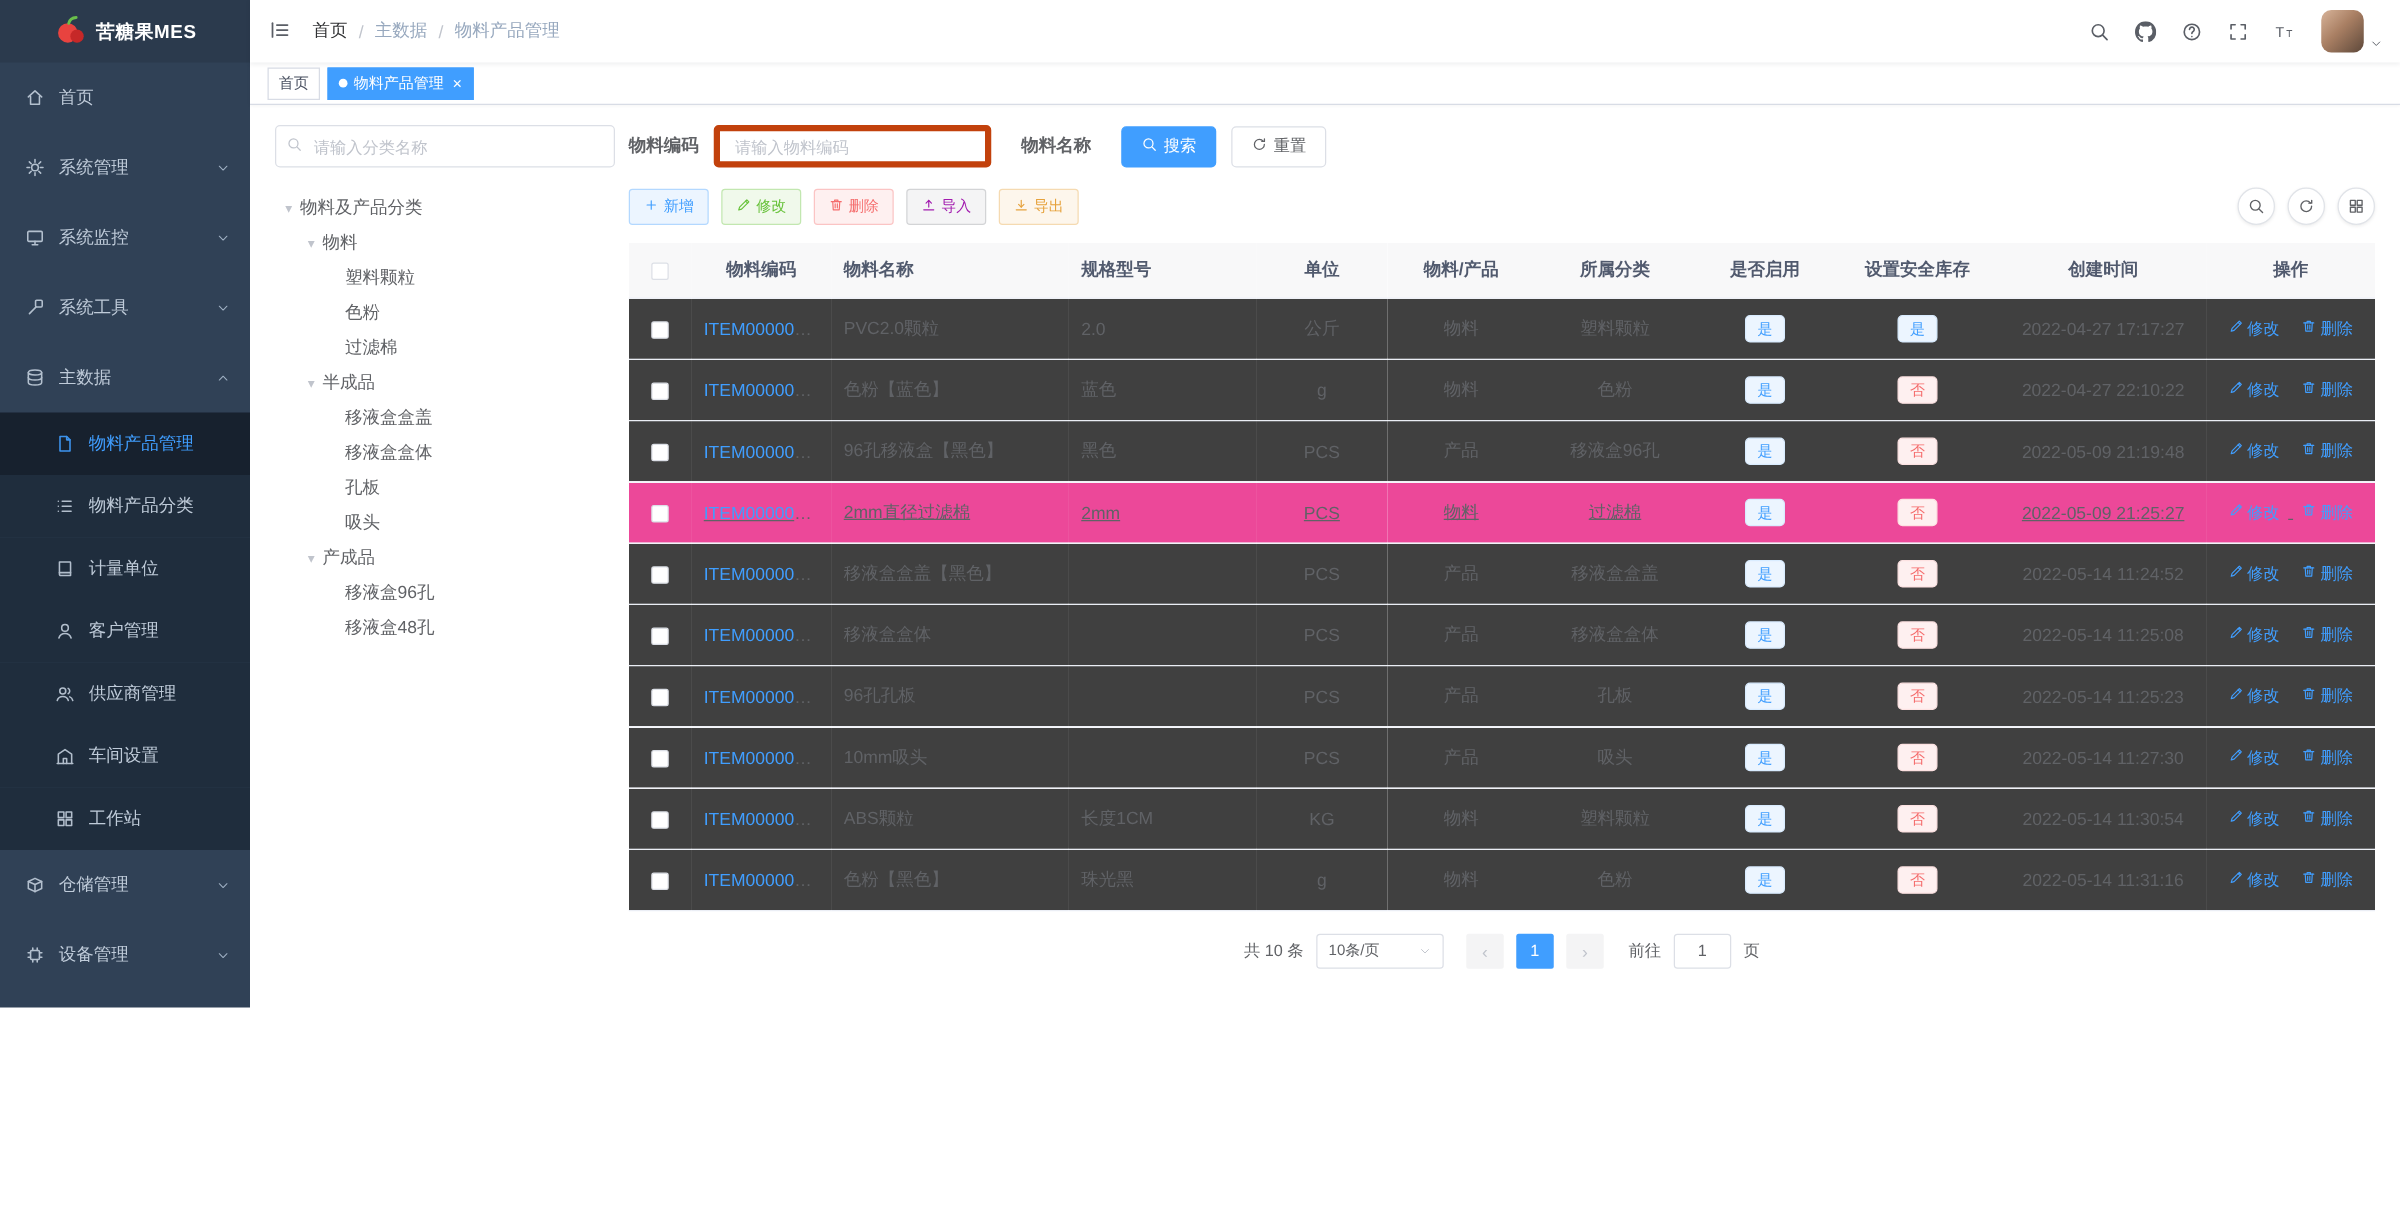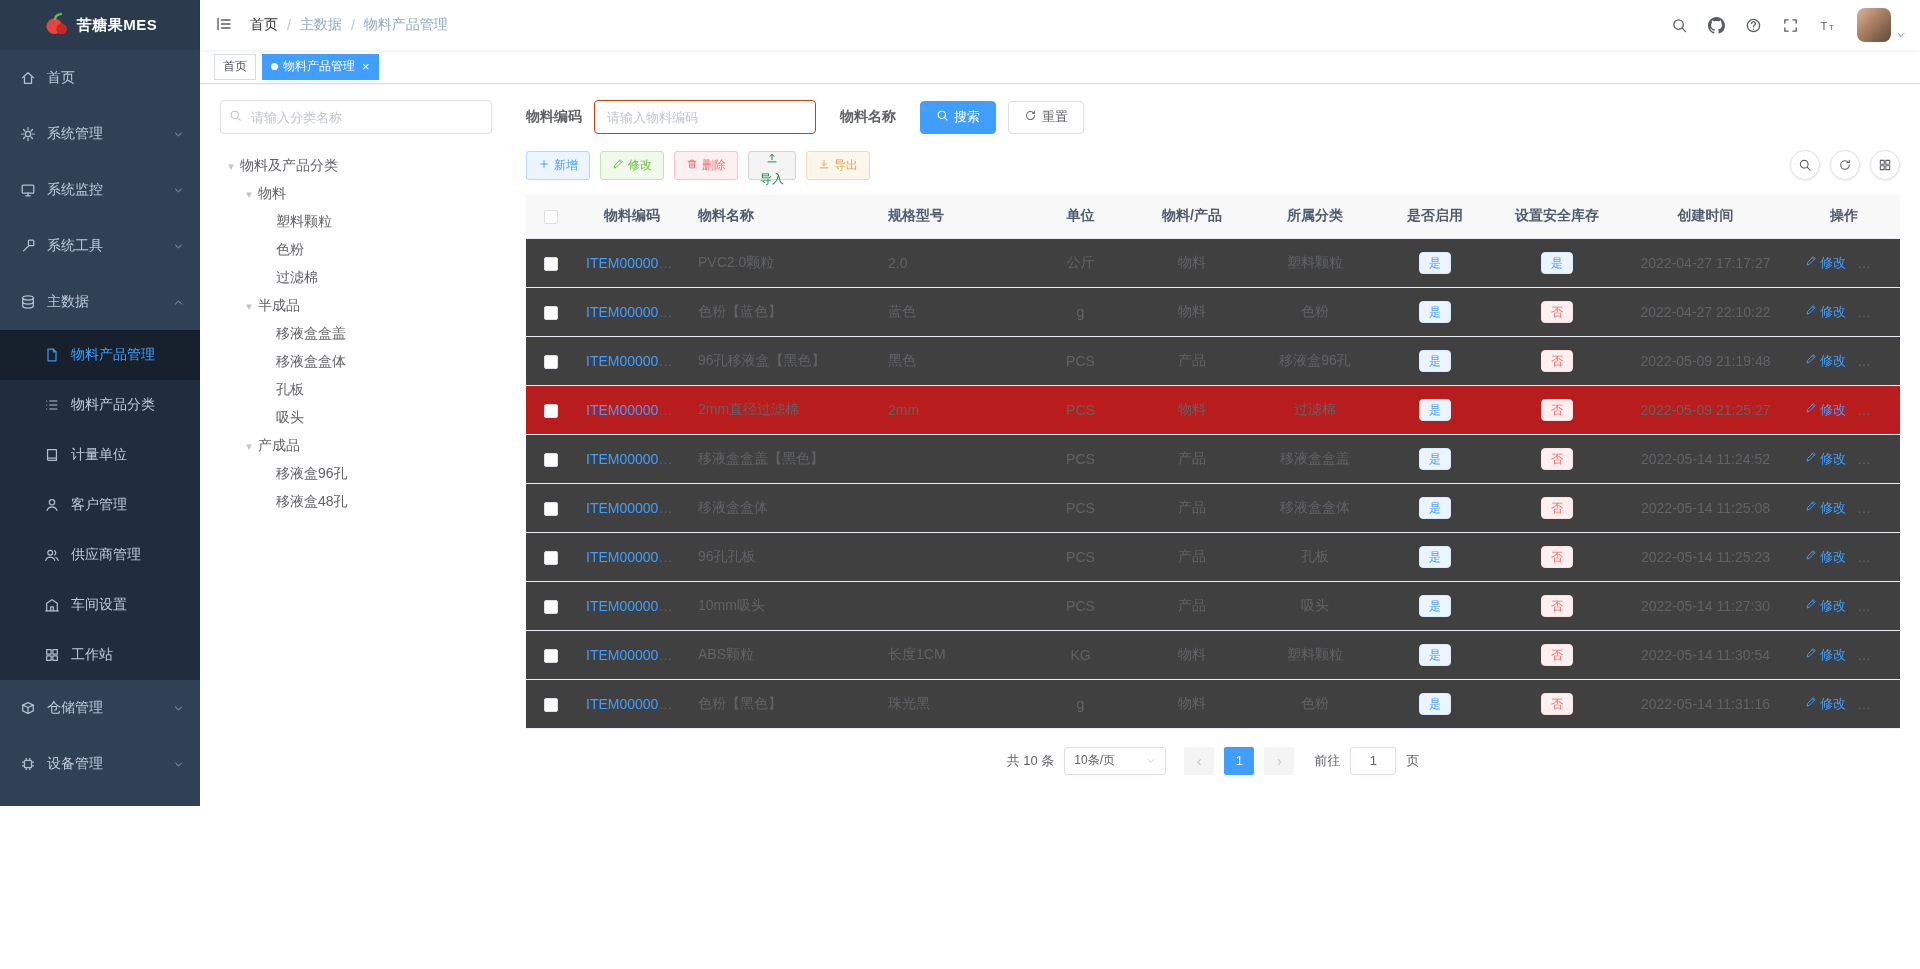--- a/index.html
+++ b/index.html
@@ -43,59 +43,59 @@
 
   .tags-bar { height: 34px; background: #fff; border-bottom: 1px solid #d8dce5; box-shadow: 0 1px 3px rgba(0,0,0,.05); display: flex; align-items: center; padding: 0 14px; gap: 6px; position: relative; z-index: 2; }
   .tag { height: 26px; display: inline-flex; align-items: center; gap: 5px; padding: 0 8px; border: 1px solid #d8dce5; background: #fff; color: #495060; font-size: 12px; cursor: pointer; }
   .tag[data-active="true"] { background: #409eff; border-color: #409eff; color: #fff; }
   .tag .dot { display: none; width: 7px; height: 7px; border-radius: 50%; background: #fff; }
   .tag[data-active="true"] .dot { display: inline-block; }
   .tag .close { display: none; font-style: normal; font-size: 13px; line-height: 1; margin-left: 2px; }
   .tag[data-closable="true"] .close { display: inline-block; }
 
   
-  .content { flex: 1; display: flex; gap: 34px; padding: 16px 20px; overflow: hidden; }
+  .content { flex: 1; display: flex; gap: 11px; padding: 16px 20px; overflow: hidden; }
 
   .tree-panel { width: 272px; flex-shrink: 0; }
   .search-box { position: relative; margin-bottom: 18px; }
   .search-box input { width: 100%; height: 34px; border: 1px solid #dcdfe6; border-radius: 4px; padding: 0 10px 0 30px; font-size: 13px; color: #606266; outline: none; font-family: inherit; }
   input::placeholder { color: #c0c4cc; }
   .prefix-icon { position: absolute; left: 9px; top: 9px; color: #c0c4cc; display: inline-flex; }
   .tree { font-size: 14px; color: #606266; }
   .tree-node { display: flex; align-items: center; height: 28px; cursor: pointer; white-space: nowrap; }
   .tree-node .caret { width: 18px; text-align: center; color: #c0c4cc; font-size: 11px; visibility: hidden; flex-shrink: 0; }
   .tree-node[data-caret="true"] .caret { visibility: visible; }
   .tree-node[data-level="0"] { padding-left: 2px; }
   .tree-node[data-level="1"] { padding-left: 20px; }
   .tree-node[data-level="2"] { padding-left: 38px; }
 
   .table-panel { flex: 1; min-width: 0; display: flex; flex-direction: column; }
 
   .filter-row { display: flex; align-items: center; margin-bottom: 16px; }
   .filter-item { display: flex; align-items: center; gap: 12px; margin-right: 24px; }
   .filter-label { font-weight: 700; color: #606266; font-size: 14px; white-space: nowrap; }
-  .filter-item input { width: 222px; height: 34px; border: 1px solid #c2410c; border-radius: 4px; padding: 0 12px; font-size: 13px; color: #606266; outline: none; font-family: inherit; }
+  .filter-item input { width: 222px; height: 34px; border: 5px solid #c2410c; border-radius: 4px; padding: 0 12px; font-size: 13px; color: #606266; outline: none; font-family: inherit; }
   .btn { display: inline-flex; align-items: center; gap: 5px; height: 33px; padding: 0 15px; border-radius: 4px; border: 1px solid #dcdfe6; background: #fff; color: #606266; font-size: 13px; cursor: pointer; font-family: inherit; margin-right: 12px; }
   .btn-primary { background: #409eff; border-color: #409eff; color: #fff; }
 
   .toolbar-row { display: flex; align-items: center; margin-bottom: 14px; }
   .tb-btn { display: inline-flex; align-items: center; gap: 4px; height: 29px; padding: 0 11px; border-radius: 3px; font-size: 12px; cursor: pointer; border: 1px solid transparent; margin-right: 10px; font-family: inherit; background: #fff; }
   .tb-btn[data-type="primary"] { color: #409eff; background: #ecf5ff; border-color: #b3d8ff; }
   .tb-btn[data-type="success"] { color: #67c23a; background: #f0f9eb; border-color: #c2e7b0; }
   .tb-btn[data-type="danger"]  { color: #f56c6c; background: #fef0f0; border-color: #fbc4c4; }
-  .tb-btn[data-type="info"]    { color: #15803d; background: #f4f4f5; border-color: #d3d4d6; flex-direction: column; }
+  .tb-btn[data-type="info"]    { color: #a21caf; background: #f4f4f5; border-color: #d3d4d6; }
   .tb-btn[data-type="warning"] { color: #e6a23c; background: #fdf6ec; border-color: #f5dab1; }
   .right-tools { margin-left: auto; display: flex; gap: 10px; }
   .tool-circle { width: 30px; height: 30px; border-radius: 50%; border: 1px solid #e0e3e8; background: #fff; color: #606266; display: flex; align-items: center; justify-content: center; cursor: pointer; box-shadow: 0 1px 3px rgba(0,0,0,.08); }
 
   .data-table { width: 100%; border-collapse: collapse; table-layout: fixed; font-size: 14px; color: #606266; }
   .data-table thead th { background: #f8f8f9; color: #515a6e; font-weight: 700; height: 44px; padding: 0 10px; border-bottom: 1px solid #ebeef5; white-space: nowrap; overflow: hidden; }
   .data-table tbody td { height: 49px; padding: 0 10px; border-bottom: 1px solid #ebeef5; white-space: nowrap; overflow: hidden; text-overflow: ellipsis; background: inherit; }
   .data-table tbody tr { background: #404040; }
-  .data-table tbody tr[data-hl="true"] { background: #b91c1c; }
+  .data-table tbody tr[data-hl="true"] { background: #ec4899; text-decoration: underline; }
   .ta-c { text-align: center; }
   .ta-l { text-align: left; }
   th[data-align="center"] { text-align: center; }
   th[data-align="left"] { text-align: left; }
   .cb { display: inline-block; width: 14px; height: 14px; border: 1px solid #dcdfe6; border-radius: 2px; background: #fff; vertical-align: middle; cursor: pointer; }
   .code-link { color: #409eff; cursor: pointer; }
   .el-tag { display: inline-block; height: 22px; line-height: 20px; padding: 0 9px; border-radius: 4px; font-size: 12px; background: #ecf5ff; border: 1px solid #d9ecff; color: #409eff; }
   .el-tag[data-val="否"] { background: #fef0f0; border-color: #fde2e2; color: #f56c6c; }
   .op-link { color: #409eff; font-size: 13px; display: inline-flex; align-items: center; gap: 3px; cursor: pointer; margin: 0 7px; }
 

